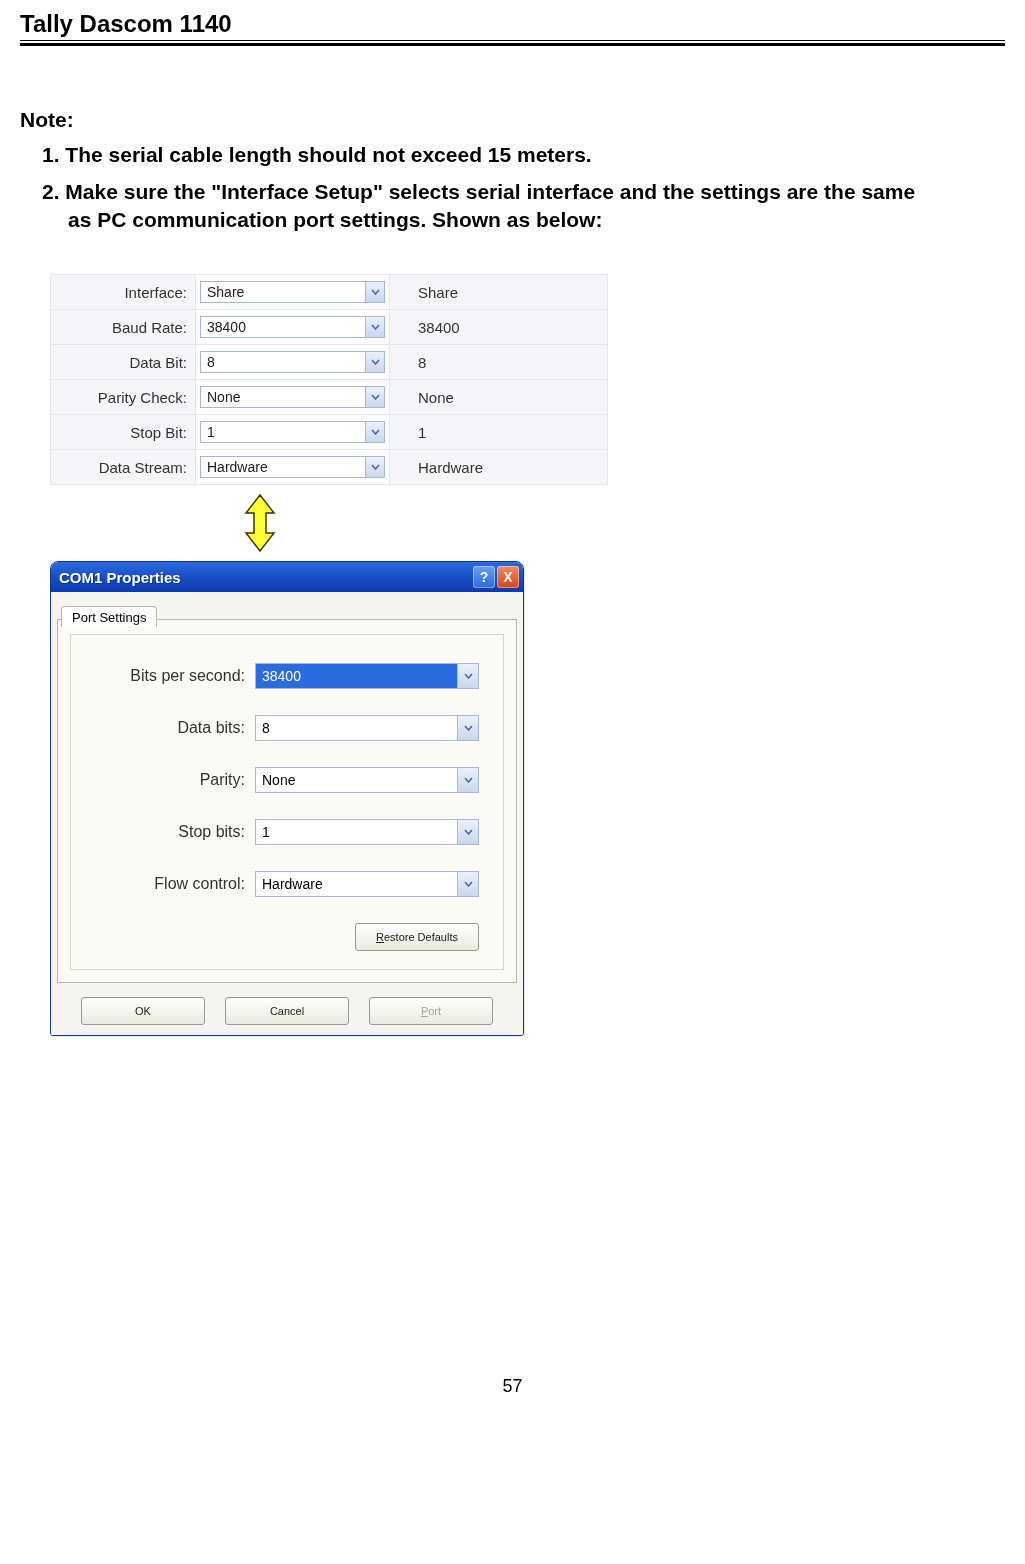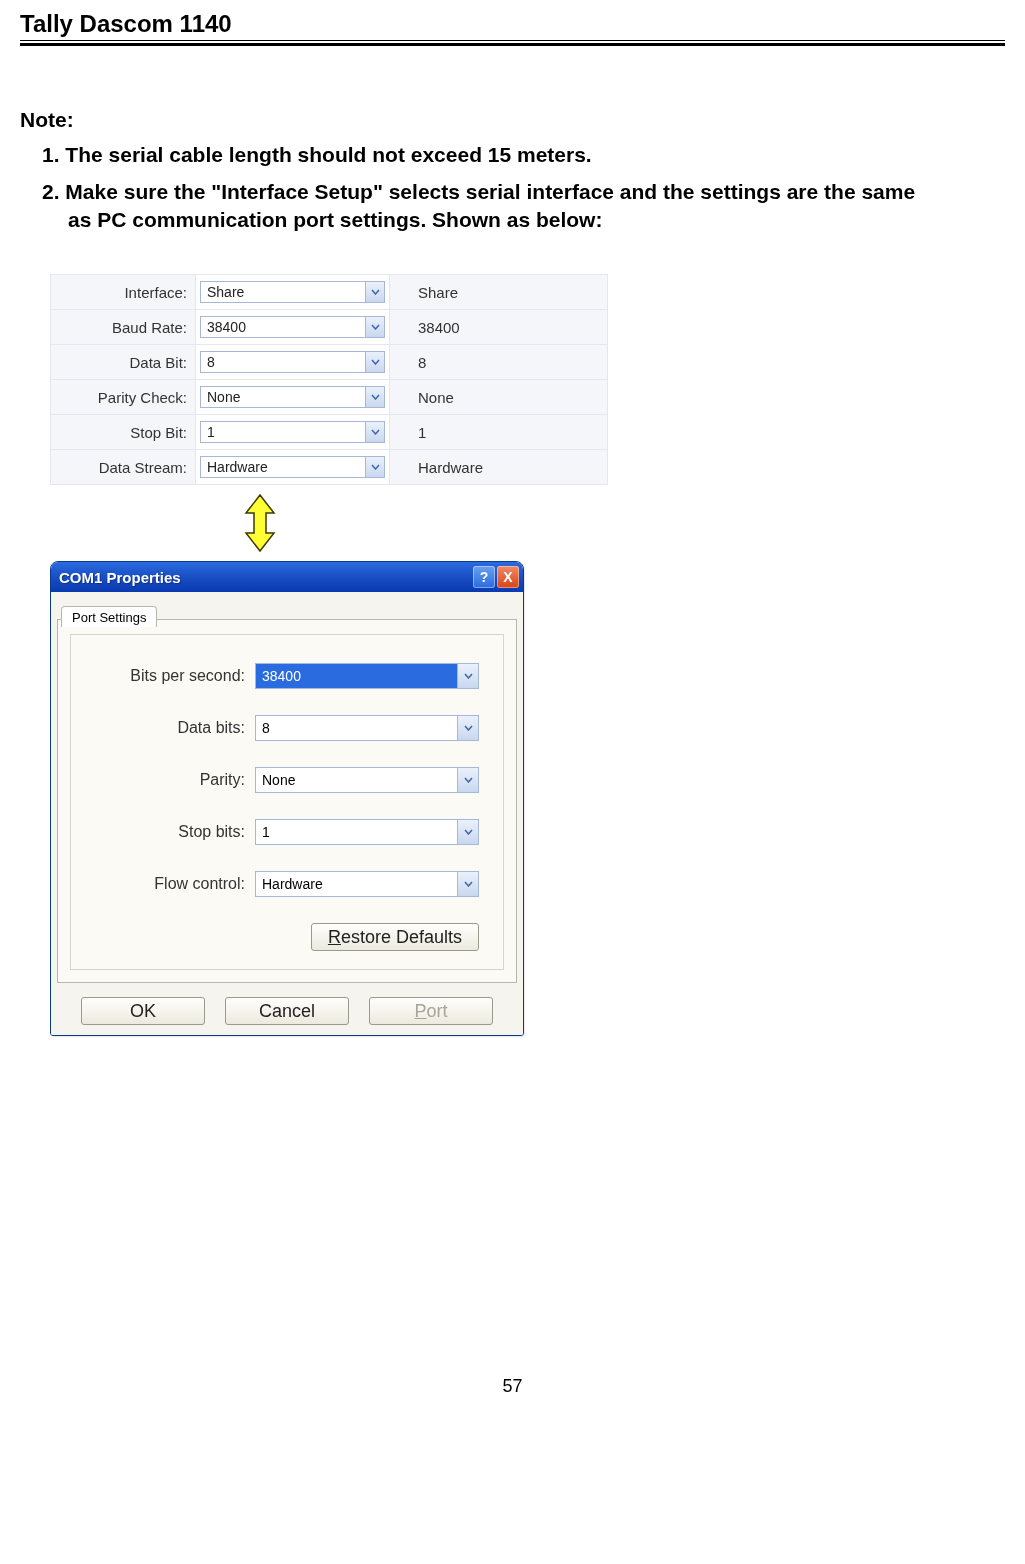--- a/index.html
+++ b/index.html
@@ -216,21 +216,21 @@
   }
   .xp-restore-row {
     display:flex;
     justify-content:flex-end;
     margin-top: 4px;
   }
   .xp-button {
     min-width: 90px;
     height: 26px;
     padding: 0 16px;
-    font-size: 18px;
+    font-size: 11px;
     border: 1px solid #9a9a8c;
     border-radius: 3px;
     background: linear-gradient(#fefefd, #eceade);
     display:inline-flex; align-items:center; justify-content:center;
     color:#222;
   }
   .xp-button.disabled {
     color: #a5a599;
   }
   .xp-actions {

